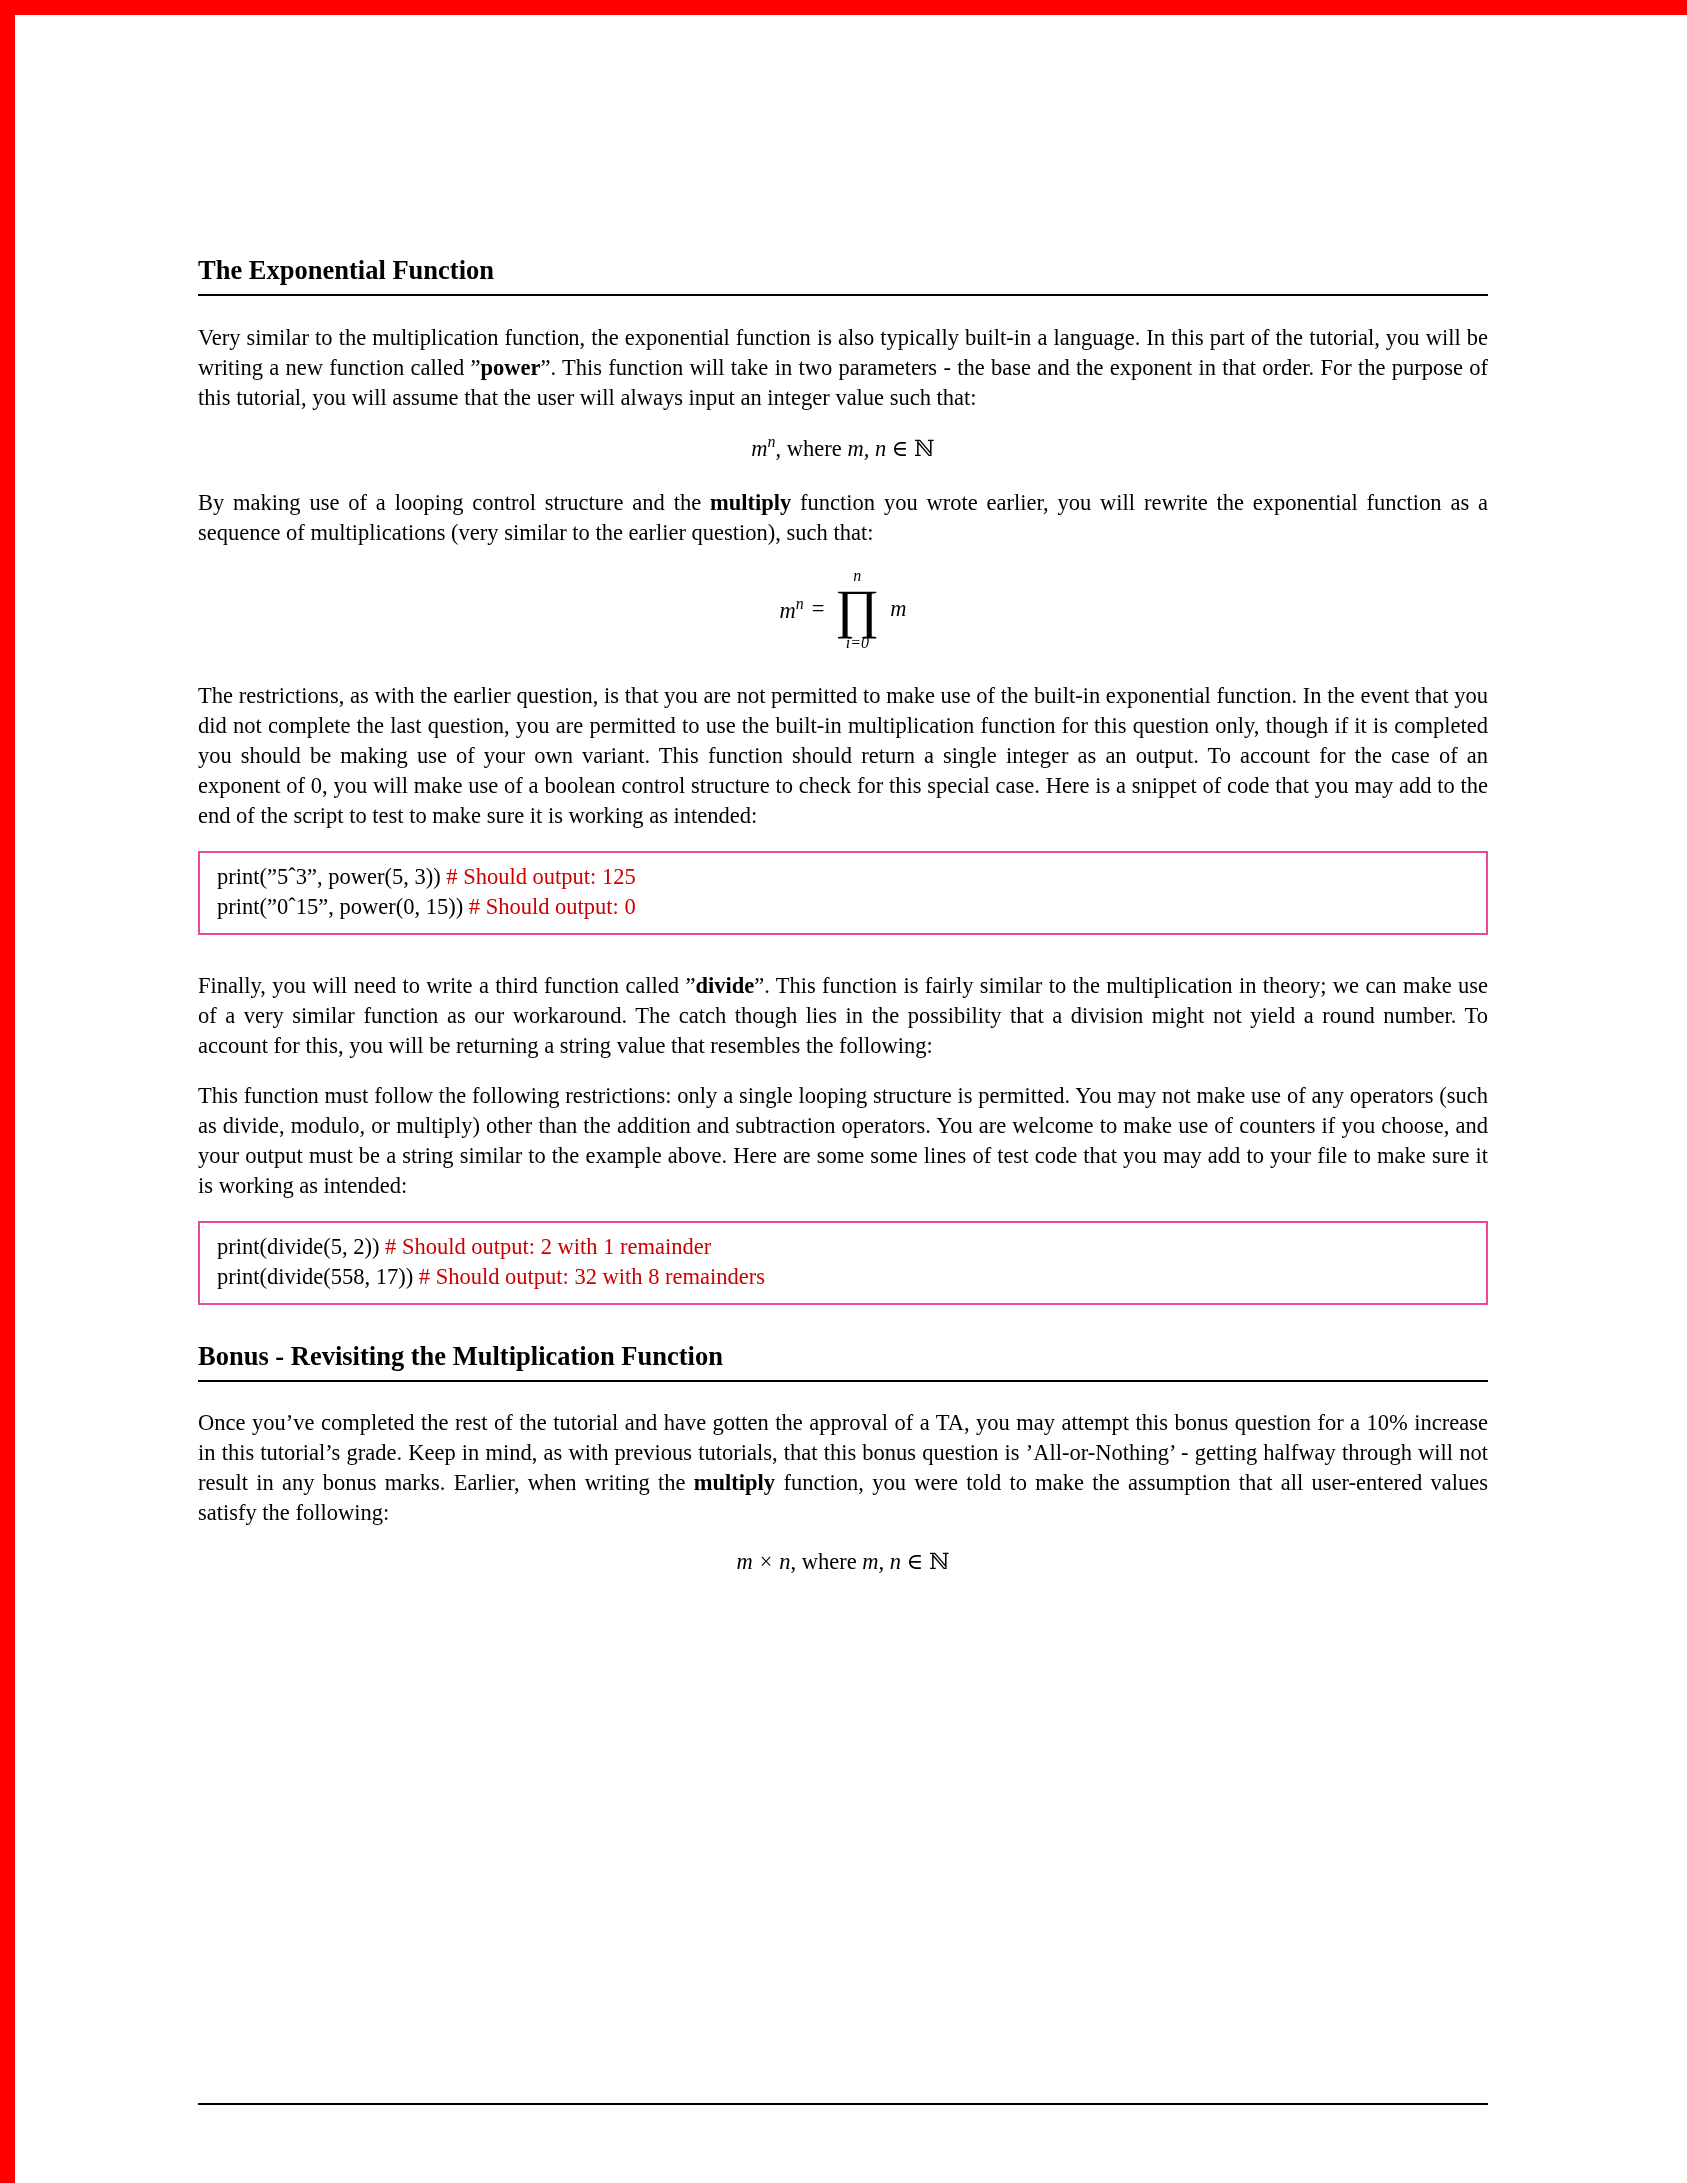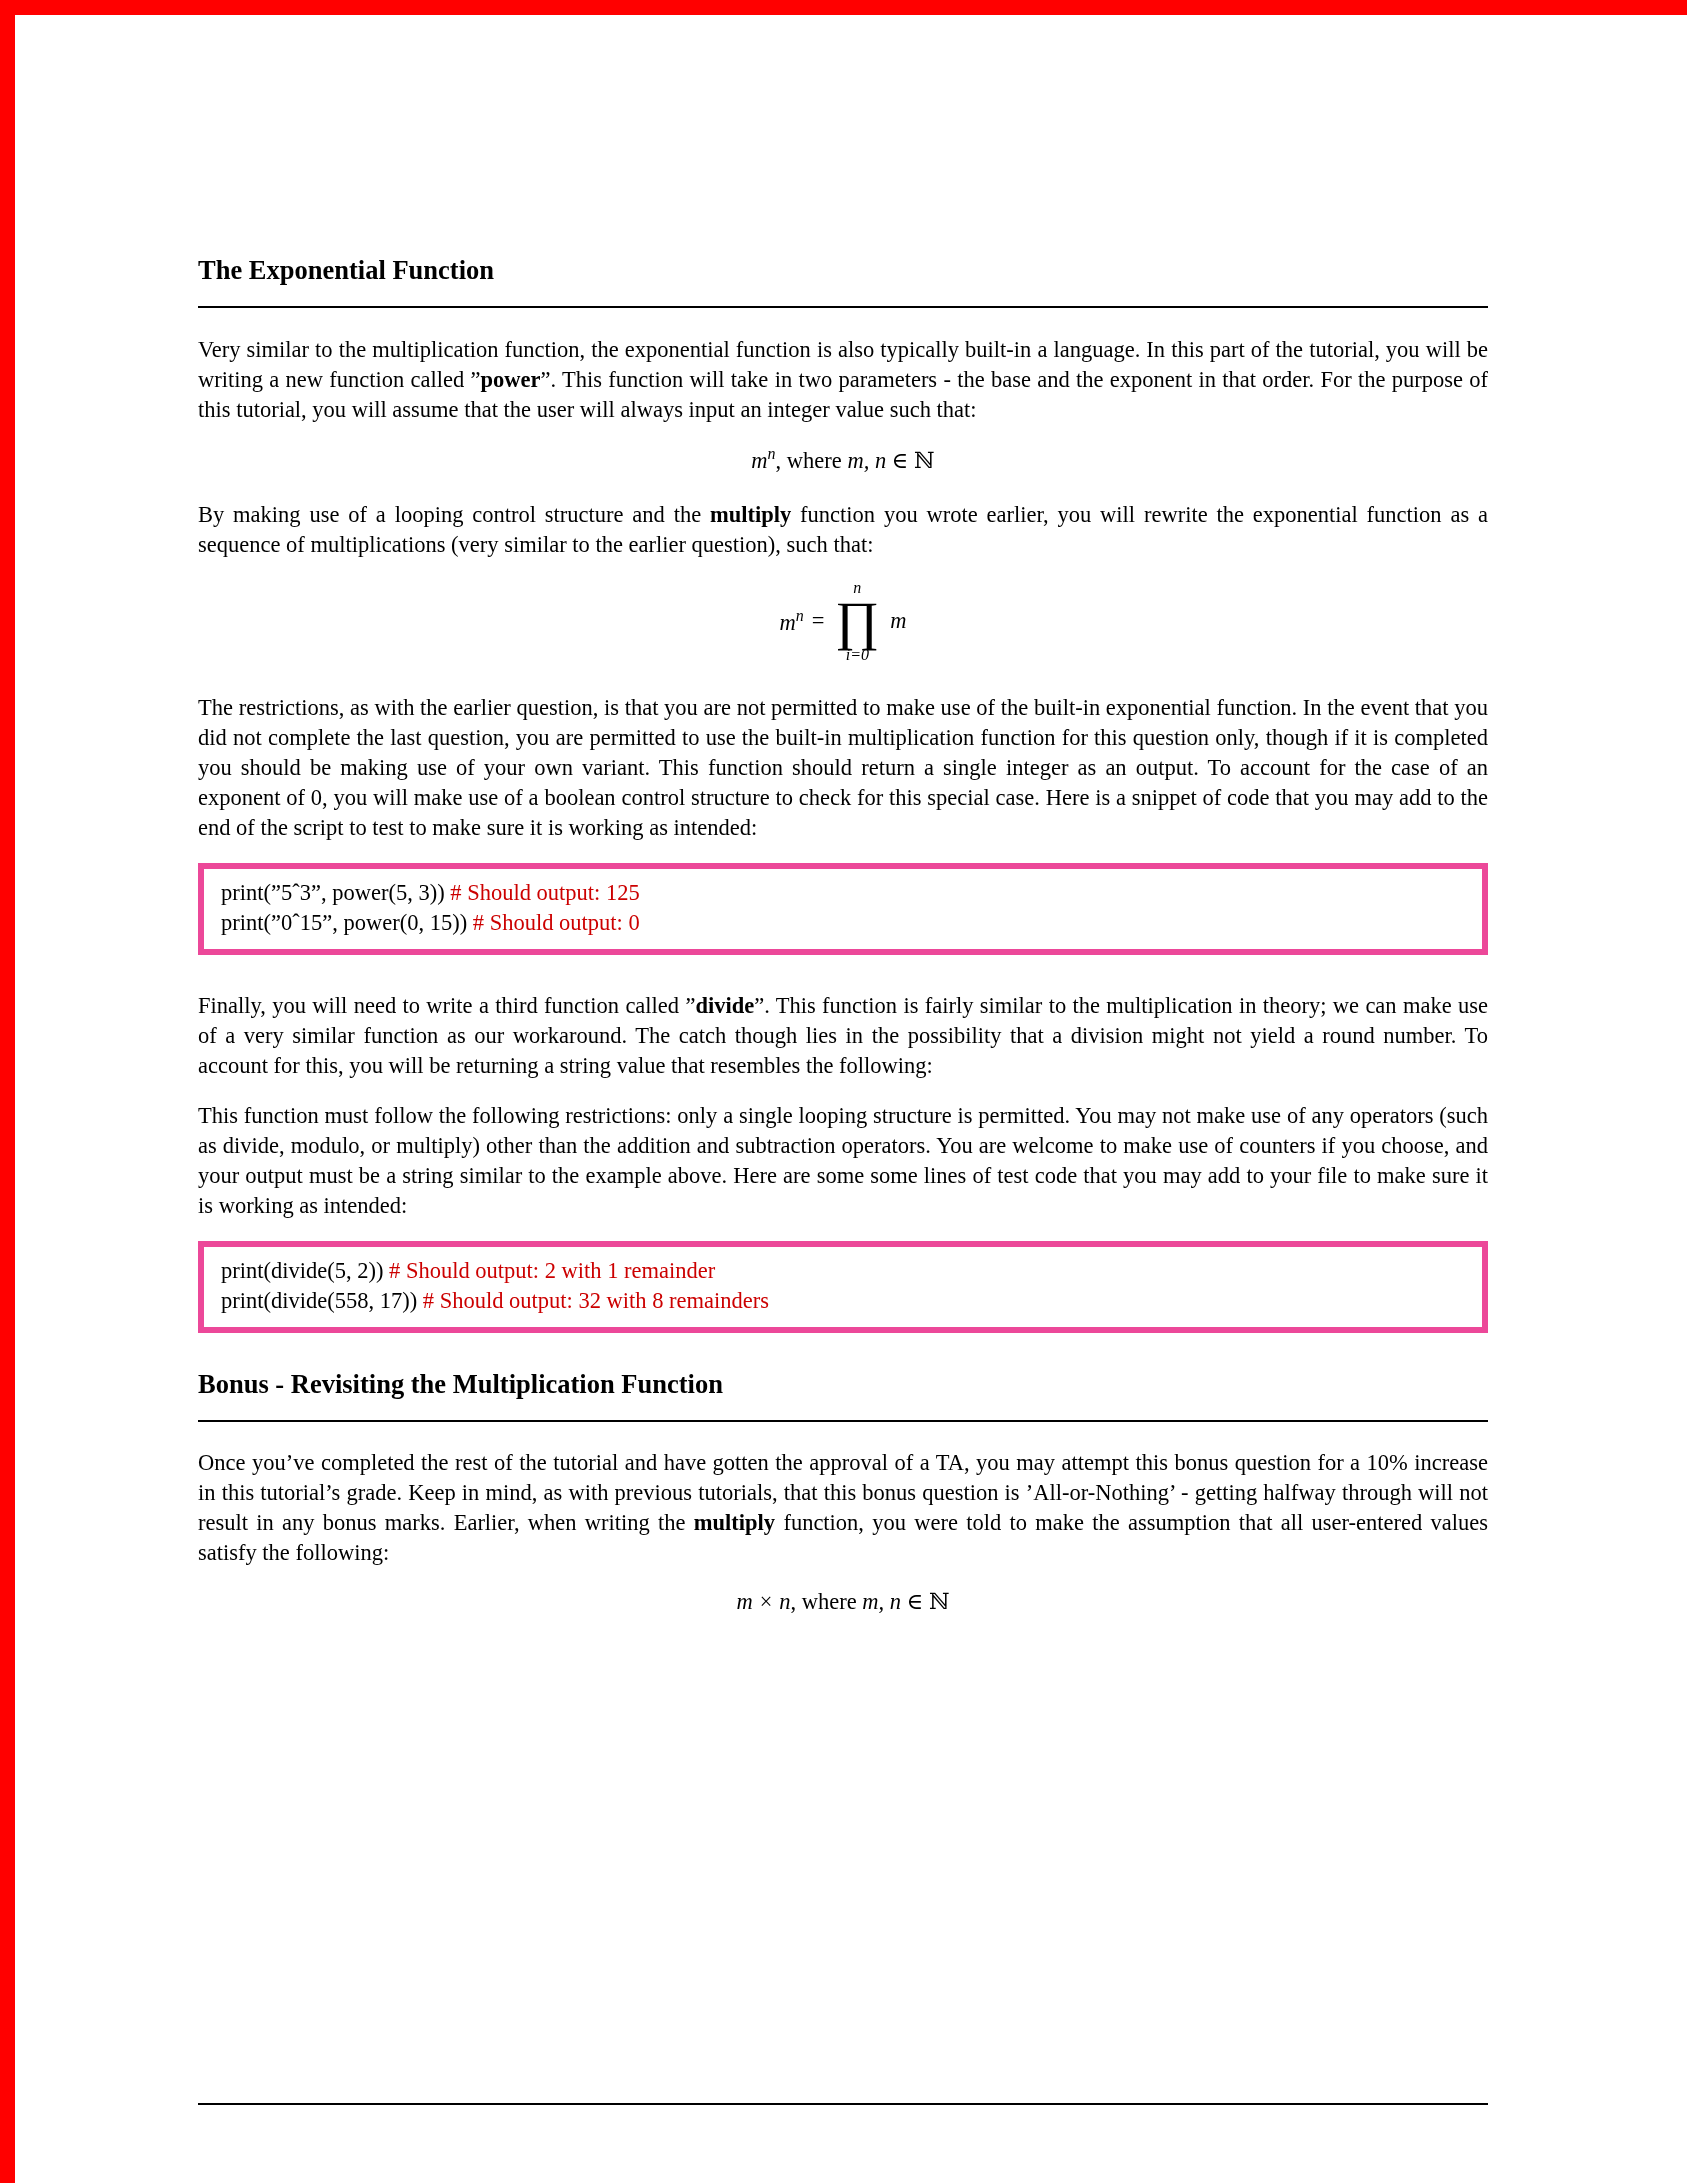--- a/index.html
+++ b/index.html
@@ -25,21 +25,21 @@
   .content {
     position: absolute;
     left: 198px;
     top: 255px;
     width: 1290px;
   }
   .section-heading {
     font-size: 26.5px;
     font-weight: bold;
     margin: 0 0 26.5px 0;
-    padding-bottom: 20px;
+    padding-bottom: 8px;
     border-bottom: 2.6px solid #000000;
   }
   p.body {
     font-size: 22.5px;
     line-height: 30px;
     text-align: justify;
     margin: 0 0 20px 0;
   }
   .math-display {
     text-align: center;
@@ -57,21 +57,21 @@
     display: inline-flex;
     flex-direction: column;
     align-items: center;
     line-height: 1;
     margin: 0 2.6px;
   }
   .prod-top, .prod-bot { font-size: 16px; font-style: italic; }
   .prod-sym { font-size: 54px; line-height: 0.95; font-style: normal; }
   .math-prod-display { margin: 10.6px 0 30px 0; }
   .code-box {
-    border: 6px solid #ec4899;
+    border: 2px solid #ec4899;
     padding: 9.3px 17px 10.6px 17px;
     margin: 2.6px 0 36px 0;
     font-size: 22.5px;
     line-height: 30px;
   }
   .comment { color: #cc0000; }
   .footer-rule {
     position: absolute;
     left: 198px;
     top: 2103px;

